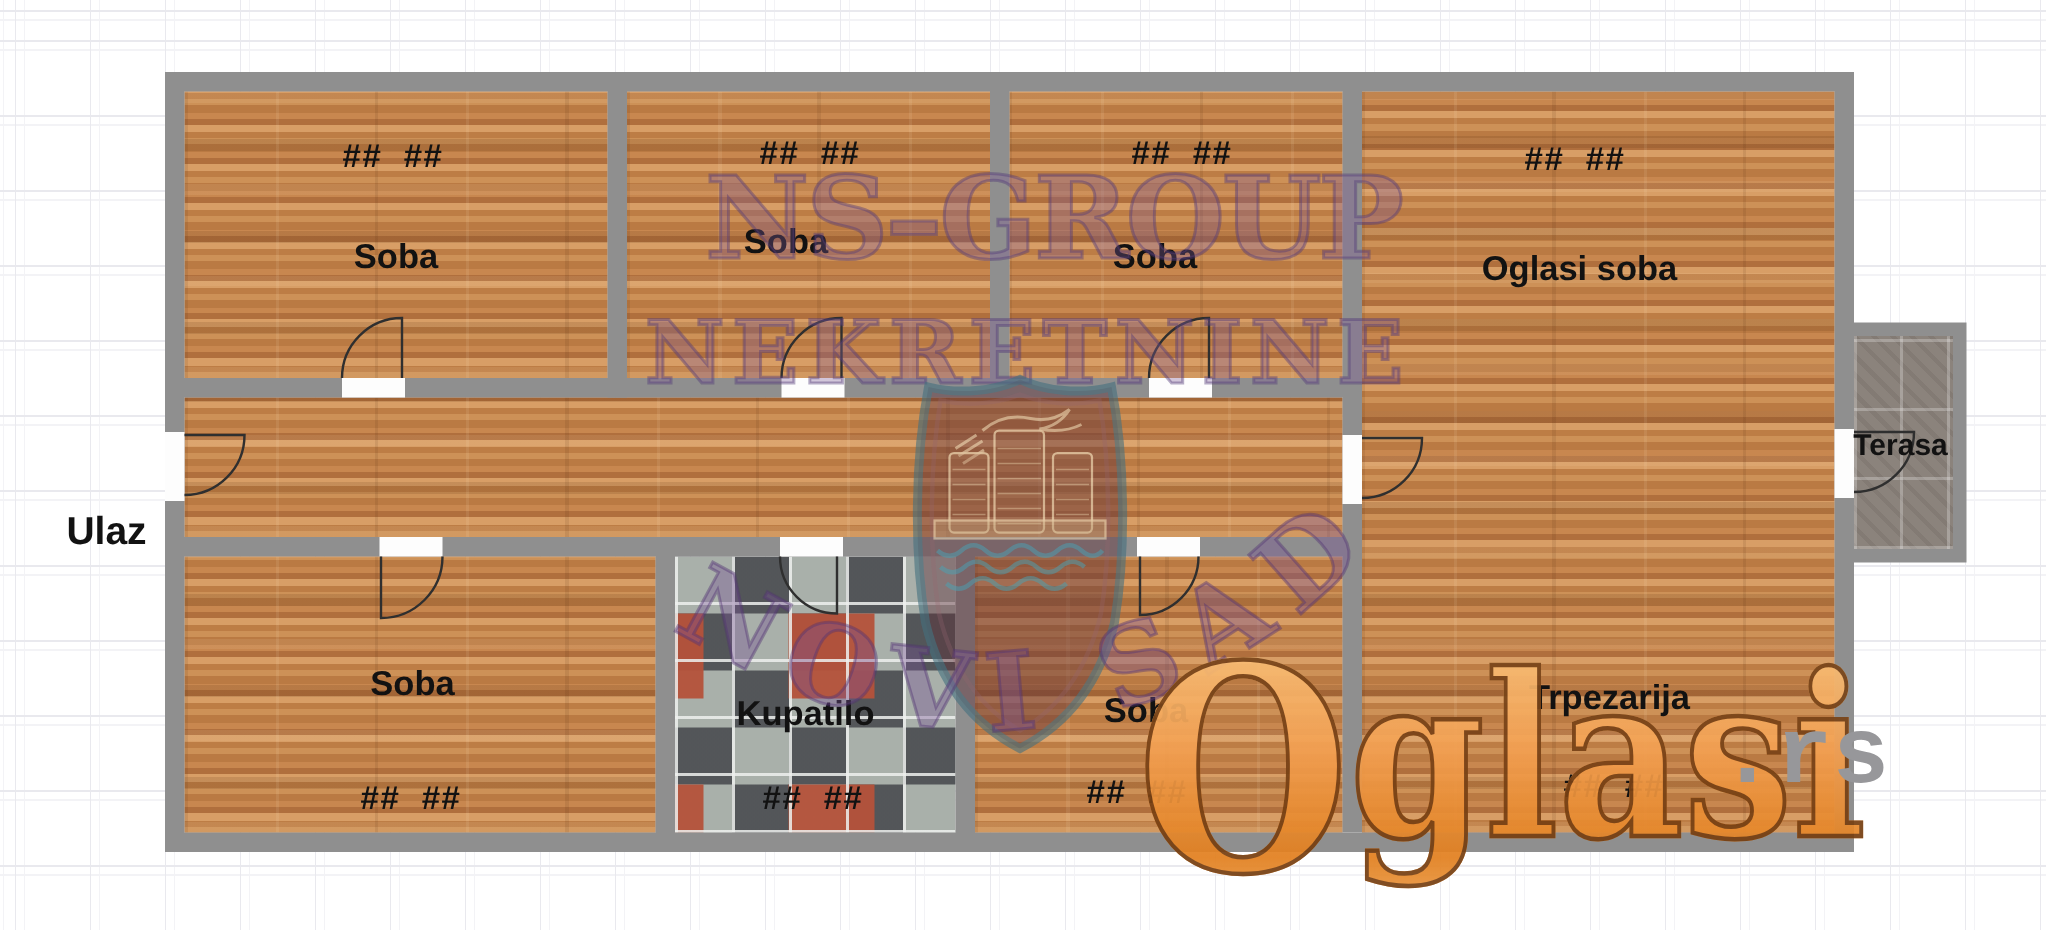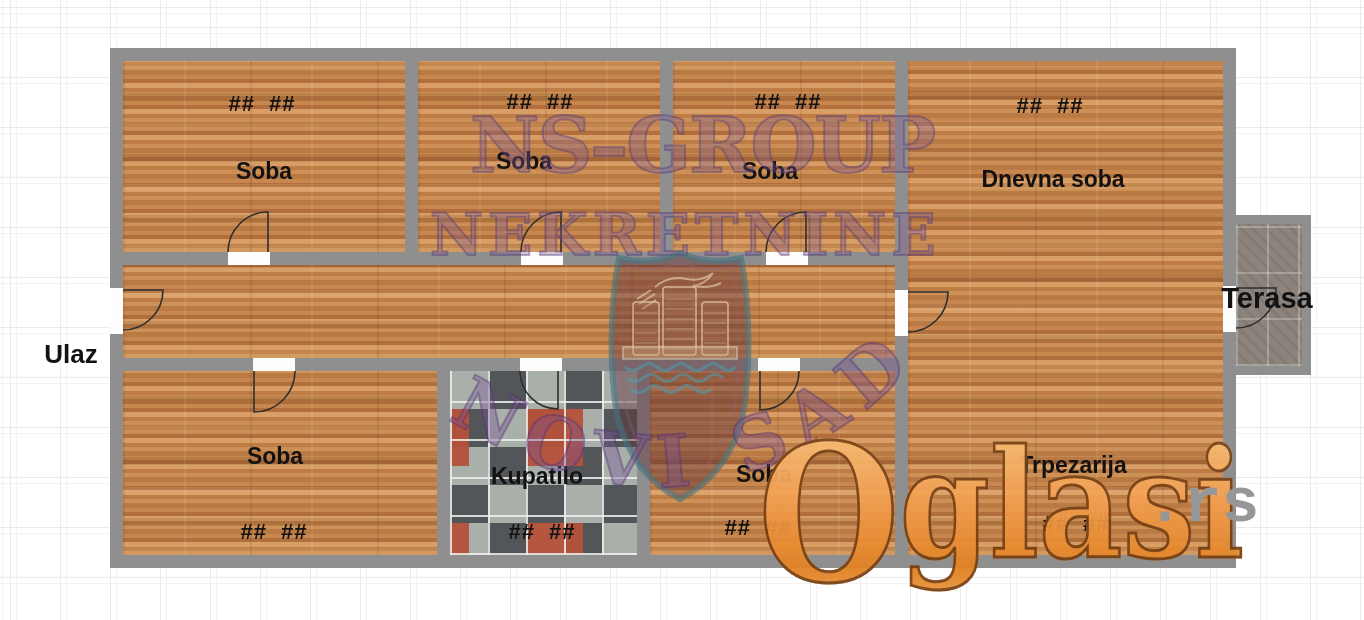--- a/index.html
+++ b/index.html
@@ -47,21 +47,21 @@
   .gap{position:absolute;z-index:3;background:#fdfdfd;}
   .doors{position:absolute;left:0;top:0;z-index:4;}
   
   .lbl{
     position:absolute;z-index:5;transform:translate(-50%,-50%);
     color:#121212;font-weight:bold;white-space:pre;text-align:center;
   }
   .name{font-size:23px;}
   .dims{font-size:22px;letter-spacing:1px;}
   .entrance{font-size:26px;}
-  .terrace-lbl{font-size:29px;}
+  .terrace-lbl{font-size:20px;}
   
   .wm{position:absolute;z-index:7;pointer-events:none;white-space:pre;}
   .wm-line1{
     left:470px;top:108px;
     font-family:"DejaVu Serif",serif;font-weight:bold;font-size:76px;line-height:1;
     letter-spacing:-2px;color:rgba(125,92,150,0.34);
     -webkit-text-stroke:2px rgba(82,58,120,0.42);
   }
   .wm-line2{
     left:430px;top:190px;
@@ -144,21 +144,21 @@
     </g>
   </svg>
 
   <div class="lbl dims" style="left:262px;top:104px;">##  ##</div>
   <div class="lbl name" style="left:264px;top:171px;">Soba</div>
   <div class="lbl dims" style="left:540px;top:102px;">##  ##</div>
   <div class="lbl name" style="left:524px;top:161px;">Soba</div>
   <div class="lbl dims" style="left:788px;top:102px;">##  ##</div>
   <div class="lbl name" style="left:770px;top:171px;">Soba</div>
   <div class="lbl dims" style="left:1050px;top:106px;">##  ##</div>
-  <div class="lbl name" style="left:1053px;top:179px;">Dnevna soba</div>
+  <div class="lbl name" style="left:1053px;top:179px;">Oglasi soba</div>
   <div class="lbl name" style="left:275px;top:456px;">Soba</div>
   <div class="lbl dims" style="left:274px;top:532px;">##  ##</div>
   <div class="lbl name" style="left:537px;top:476px;">Kupatilo</div>
   <div class="lbl dims" style="left:542px;top:532px;">##  ##</div>
   <div class="lbl name" style="left:764px;top:474px;">Soba</div>
   <div class="lbl dims" style="left:758px;top:528px;">##  ##</div>
   <div class="lbl name" style="left:1073px;top:465px;">Trpezarija</div>
   <div class="lbl dims" style="left:1076px;top:524px;">##  ##</div>
   <div class="lbl entrance" style="left:71px;top:309px;margin-top:45px;">Ulaz</div>
   <div class="lbl terrace-lbl" style="left:1267px;top:298px;">Terasa</div>

